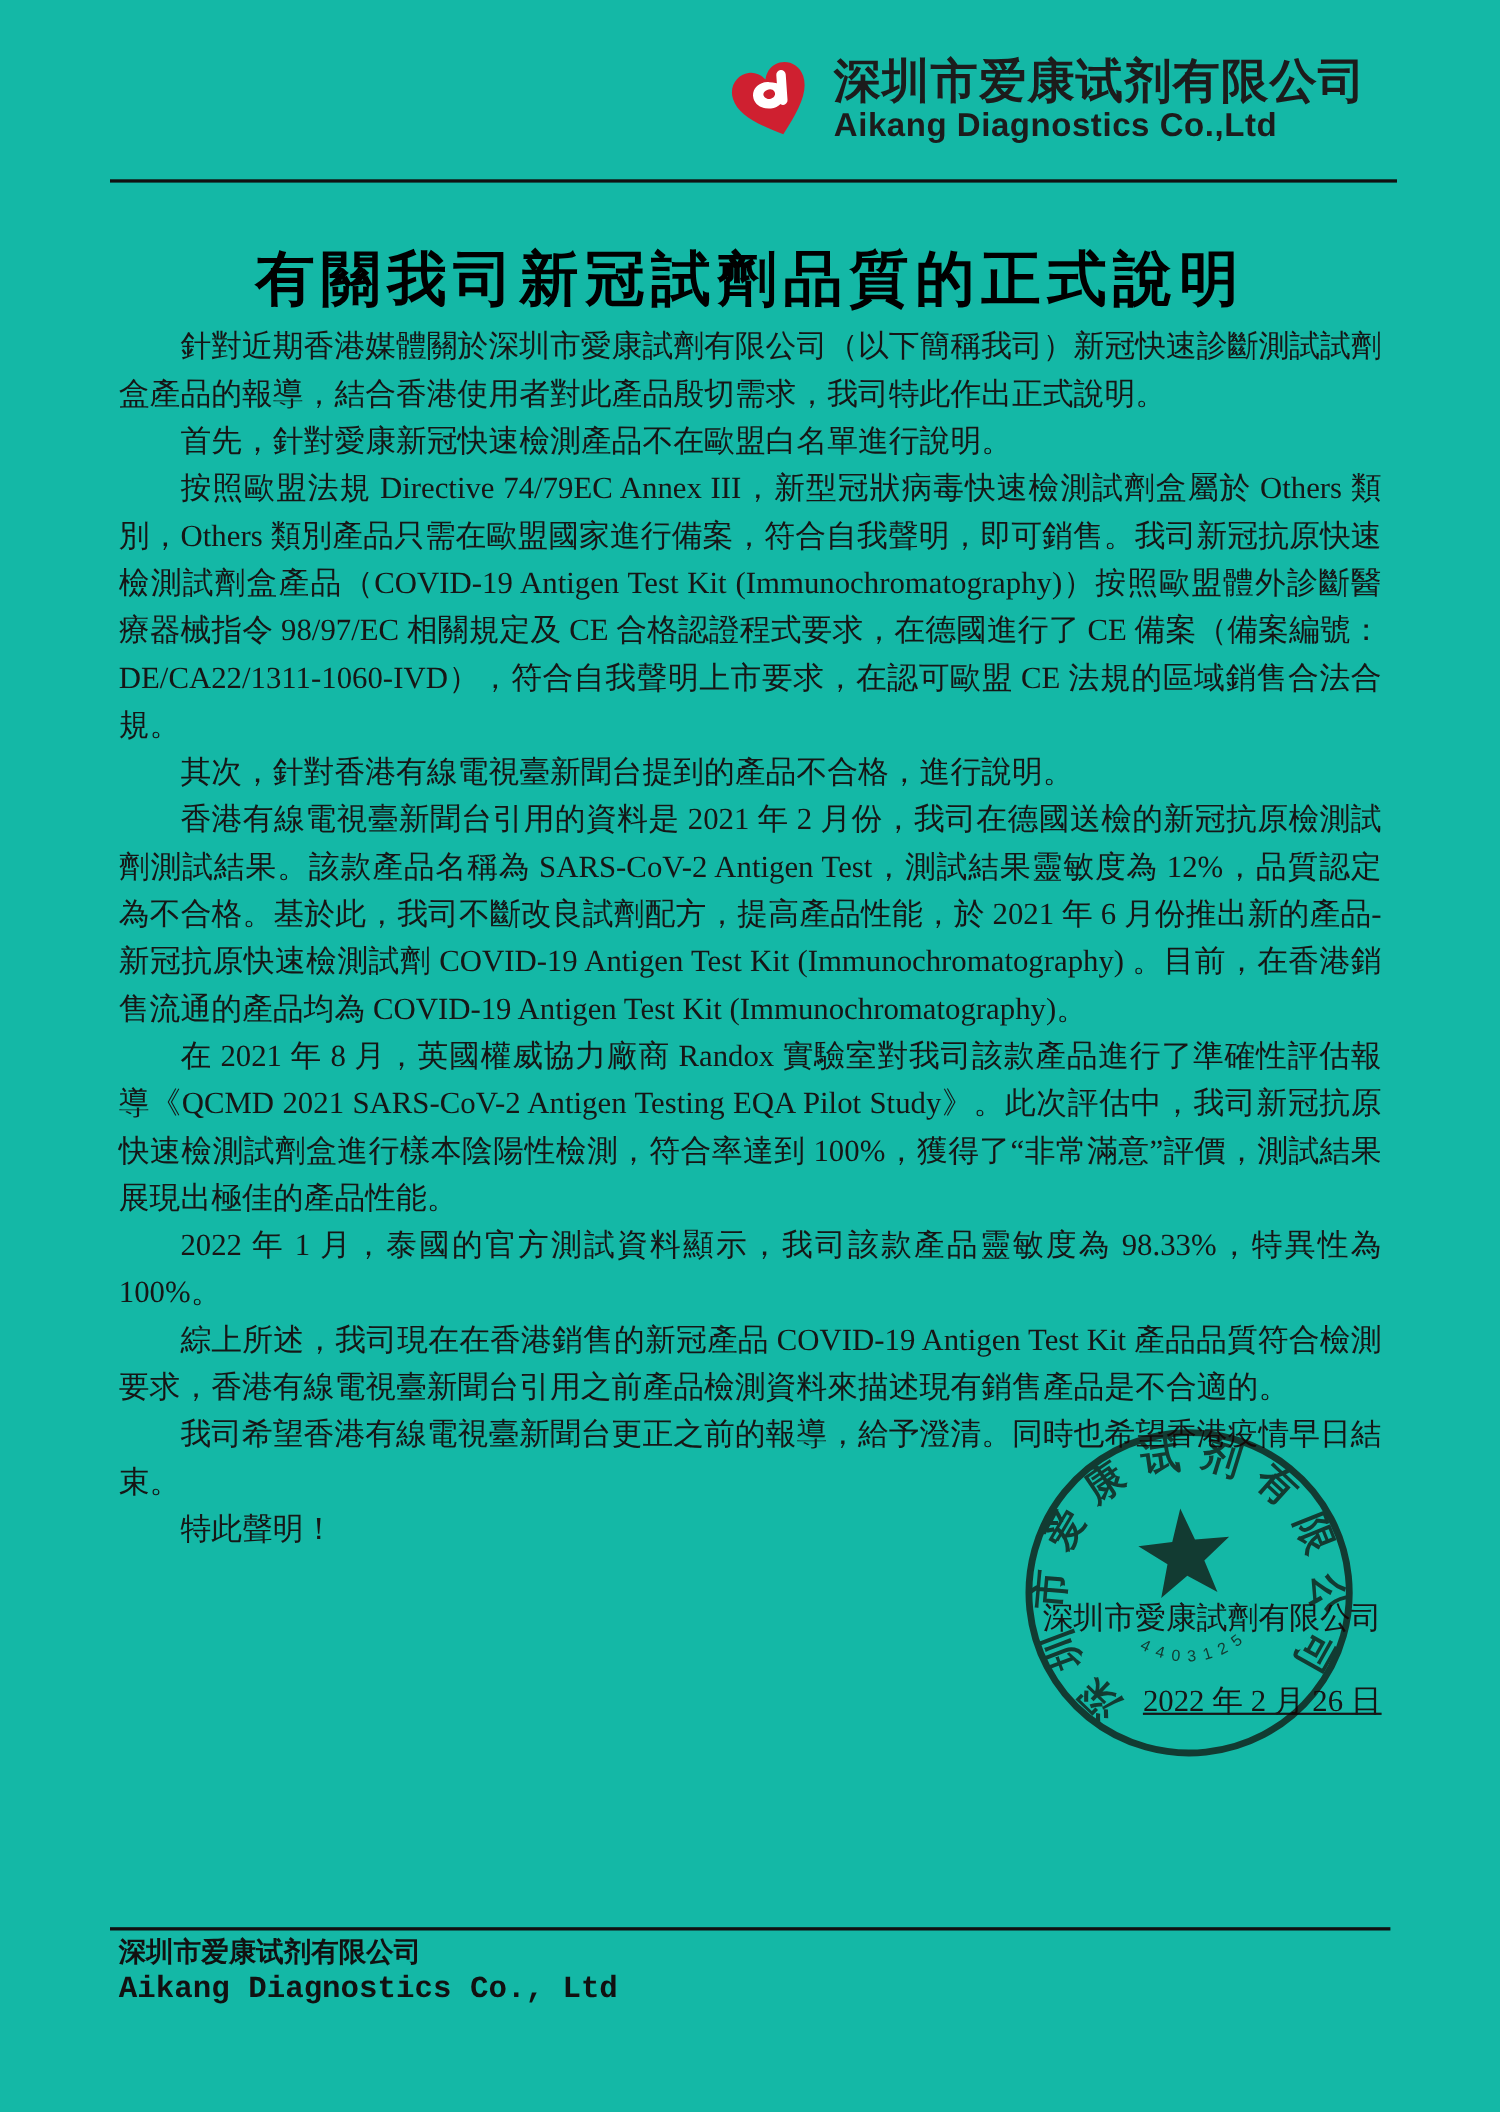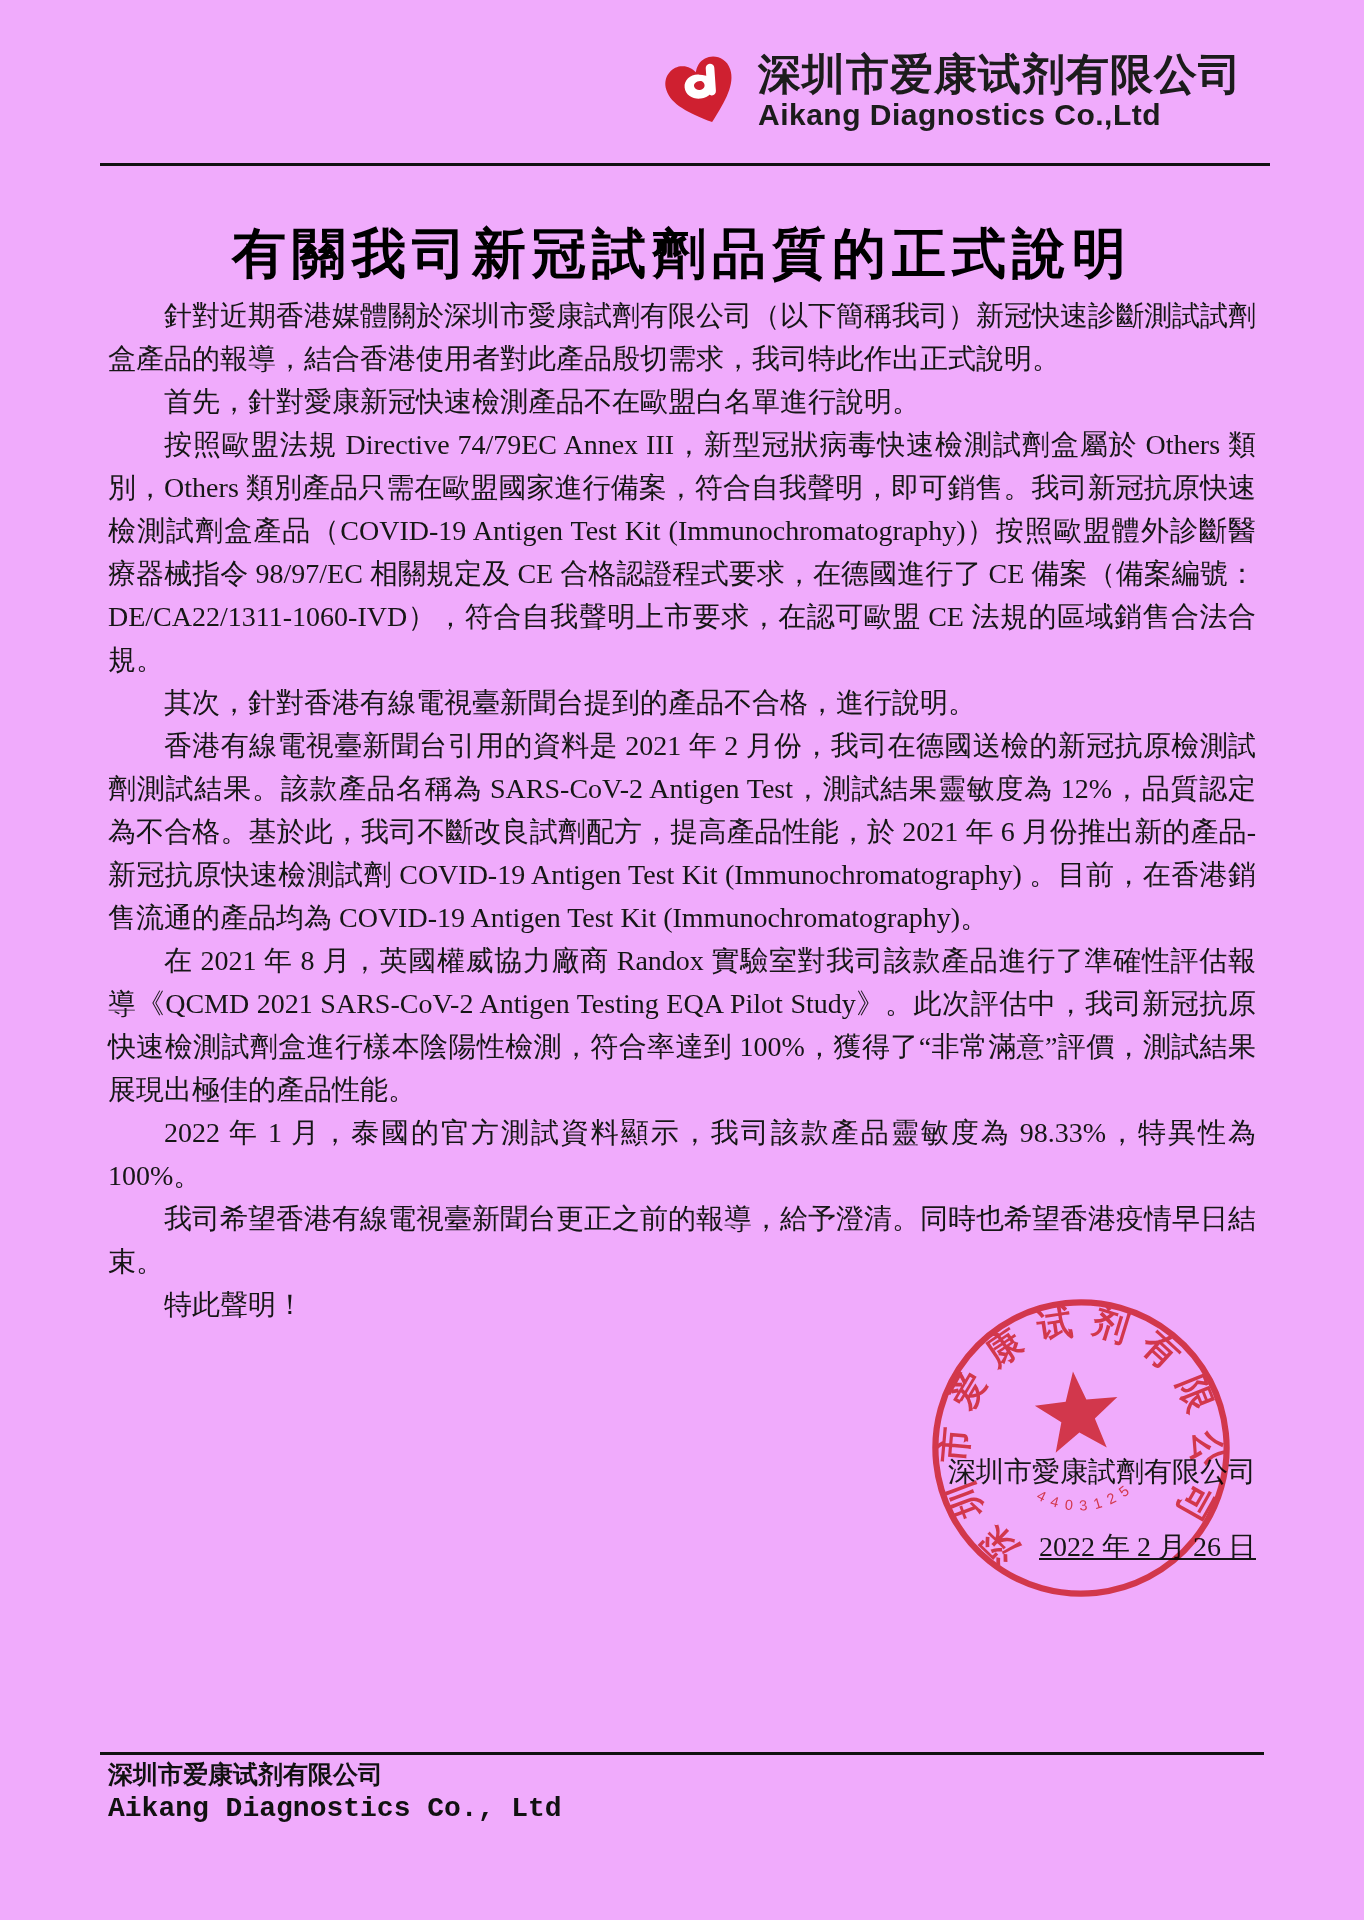--- a/index.html
+++ b/index.html
@@ -1,18 +1,18 @@
 <!DOCTYPE html>
 <html><head>
 <meta charset="utf-8">
 <style>
   html,body { margin:0; padding:0; background:#e8e8e8; }
   .page {
     position:relative; width:1364px; height:1920px; margin:0 auto;
-    background:#f0abfc; overflow:hidden;
+    background:#14b8a6; overflow:hidden;
     font-family:"Liberation Serif","DejaVu Serif",serif;
     color:#161616;
   }
   
   .header {
     position:absolute; top:48px; left:0; right:122px;
     display:flex; justify-content:flex-end; align-items:center; gap:12px;
   }
   .logo { width:88px; height:86px; flex:0 0 auto; }
   .header-names { display:flex; flex-direction:column; }
@@ -81,20 +81,21 @@
   <div class="doc-title">有關我司新冠試劑品質的正式說明</div>
 
   <div class="body-text">
     <p>針對近期香港媒體關於深圳市愛康試劑有限公司（以下簡稱我司）新冠快速診斷測試試劑盒產品的報導，結合香港使用者對此產品殷切需求，我司特此作出正式說明。</p>
     <p>首先，針對愛康新冠快速檢測產品不在歐盟白名單進行說明。</p>
     <p>按照歐盟法規 Directive 74/79EC Annex III，新型冠狀病毒快速檢測試劑盒屬於 Others 類別，Others 類別產品只需在歐盟國家進行備案，符合自我聲明，即可銷售。我司新冠抗原快速檢測試劑盒產品（COVID-19 Antigen Test Kit (Immunochromatography)）按照歐盟體外診斷醫療器械指令 98/97/EC 相關規定及 CE 合格認證程式要求，在德國進行了 CE 備案（備案編號：DE/CA22/1311-1060-IVD），符合自我聲明上市要求，在認可歐盟 CE 法規的區域銷售合法合規。</p>
     <p>其次，針對香港有線電視臺新聞台提到的產品不合格，進行說明。</p>
     <p>香港有線電視臺新聞台引用的資料是 2021 年 2 月份，我司在德國送檢的新冠抗原檢測試劑測試結果。該款產品名稱為 SARS-CoV-2 Antigen Test，測試結果靈敏度為 12%，品質認定為不合格。基於此，我司不斷改良試劑配方，提高產品性能，於 2021 年 6 月份推出新的產品-新冠抗原快速檢測試劑 COVID-19 Antigen Test Kit (Immunochromatography) 。目前，在香港銷售流通的產品均為 COVID-19 Antigen Test Kit (Immunochromatography)。</p>
     <p>在 2021 年 8 月，英國權威協力廠商 Randox 實驗室對我司該款產品進行了準確性評估報導《QCMD 2021 SARS-CoV-2 Antigen Testing EQA Pilot Study》。此次評估中，我司新冠抗原快速檢測試劑盒進行樣本陰陽性檢測，符合率達到 100%，獲得了“非常滿意”評價，測試結果展現出極佳的產品性能。</p>
     <p>2022 年 1 月，泰國的官方測試資料顯示，我司該款產品靈敏度為 98.33%，特異性為 100%。</p>
+    <p>綜上所述，我司現在在香港銷售的新冠產品 COVID-19 Antigen Test Kit 產品品質符合檢測要求，香港有線電視臺新聞台引用之前產品檢測資料來描述現有銷售產品是不合適的。</p>
     <p>我司希望香港有線電視臺新聞台更正之前的報導，給予澄清。同時也希望香港疫情早日結束。</p>
     <p>特此聲明！</p>
   </div>
 
   <div class="sig-block">
     <div>深圳市愛康試劑有限公司</div>
     <div class="sig-date">2022 年 2 月 26 日</div>
   </div>
 
   <svg class="stamp" viewBox="0 0 300 300" aria-hidden="true">

